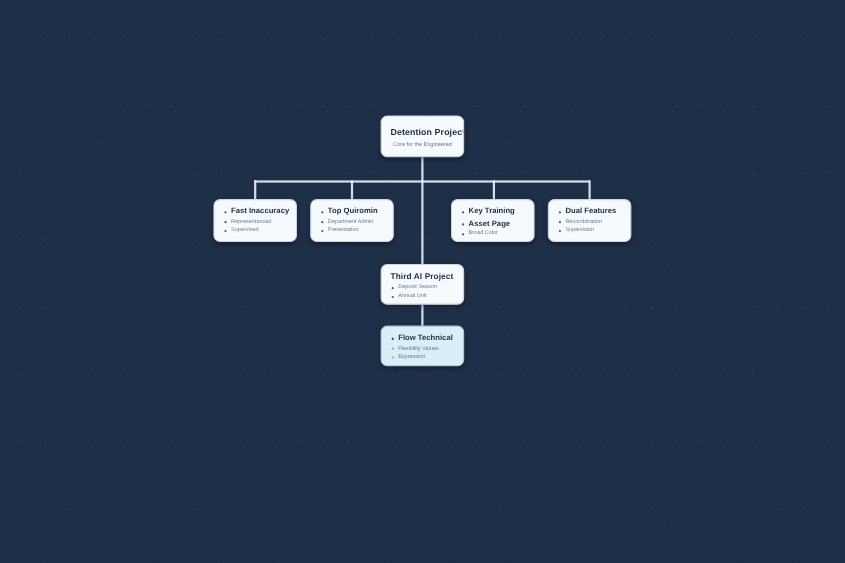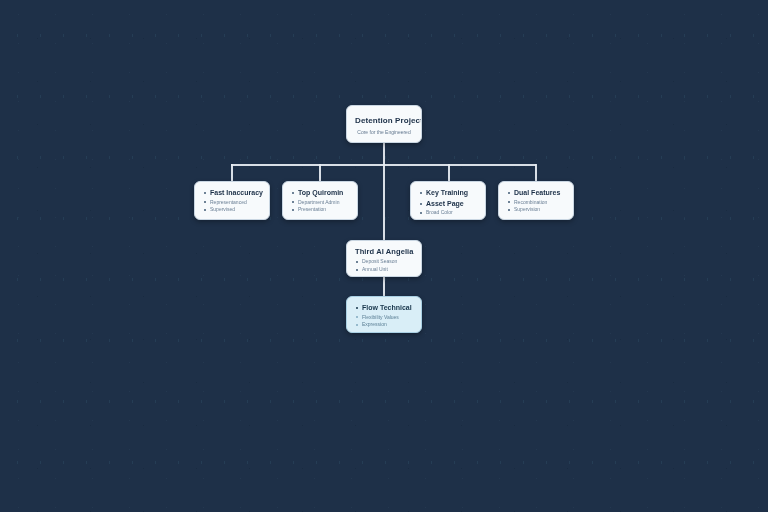--- a/index.html
+++ b/index.html
@@ -178,21 +178,21 @@
 
   <div class="node" style="left:498px; top:181px; width:76px; height:39px;">
     <ul class="bullets">
       <li class="lead">Dual Features</li>
       <li class="minor">Recombination</li>
       <li class="minor">Supervision</li>
     </ul>
   </div>
 
   <div class="node" style="left:346px; top:240px; width:76px; height:37px;">
-    <div class="node-title">Third AI Angelia</div>
+    <div class="node-title">Third AI Project</div>
     <ul class="bullets" style="margin-top:2px;">
       <li class="minor">Deposit Season</li>
       <li class="minor">Annual Unit</li>
     </ul>
   </div>
 
   <div class="node highlight" style="left:346px; top:296px; width:76px; height:37px;">
     <ul class="bullets">
       <li class="lead">Flow Technical</li>
       <li class="minor">Flexibility Values</li>

